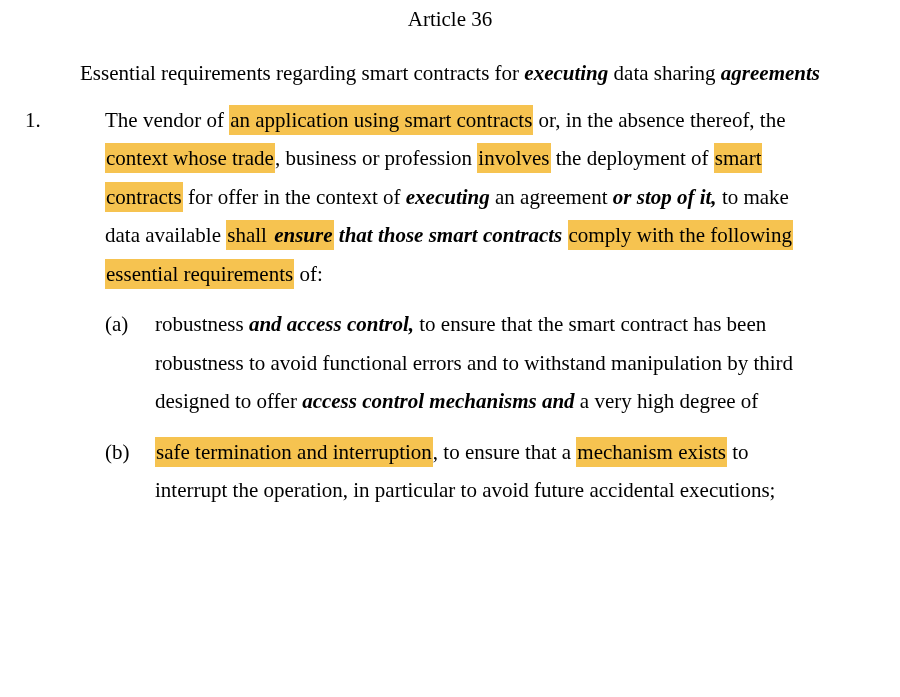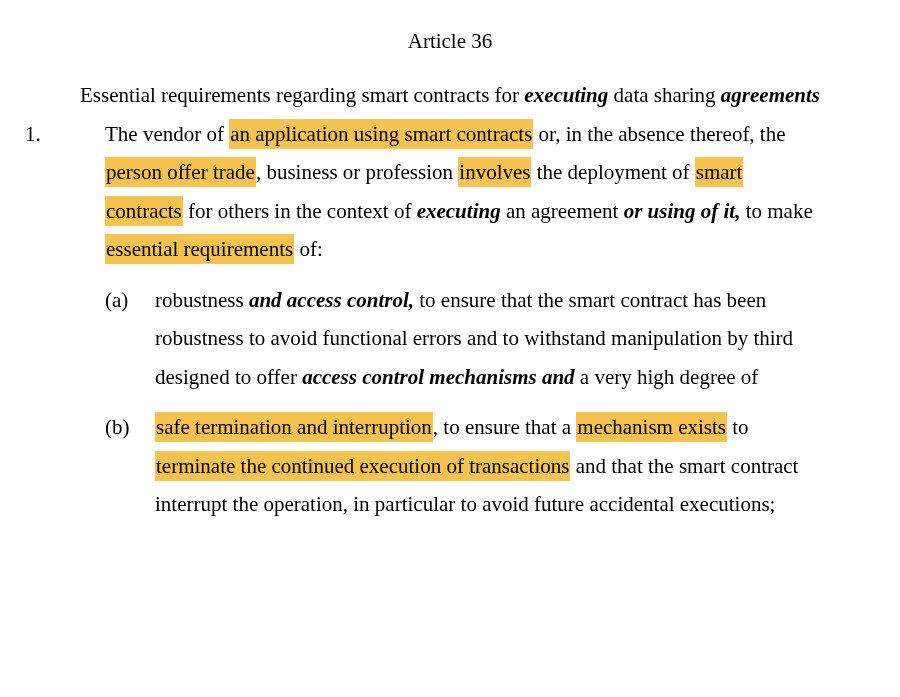--- a/index.html
+++ b/index.html
@@ -10,33 +10,33 @@
   .page {
     position: relative;
     width: 900px;
     height: 697px;
     background: #ffffff;
     overflow: hidden;
     font-family: "Liberation Serif", "DejaVu Serif", serif;
     font-size: 21px;
     color: #000000;
     box-sizing: border-box;
-    padding-top: 26px;
+    padding-top: 4px;
     --hl: #F6C350;
   }
   .title {
     text-align: center;
     line-height: 30px;
     margin-bottom: 20px;
     white-space: pre-wrap;
   }
   .subtitle {
     text-align: center;
     line-height: 38.5px;
-    margin-bottom: 0;
+    margin-bottom: 8px;
     white-space: pre-wrap;
   }
   .block {
     position: relative;
     margin-bottom: 12px;
   }
   .block.level1 { padding-left: 105px; }
   .block.level1 .marker { left: 25px; }
   .block.level2 { padding-left: 155px; }
   .block.level2 .marker { left: 105px; }
@@ -61,30 +61,30 @@
 </head>
 <body>
 
 <div class="page" style="--hl: #F6C350; background: rgb(255, 255, 255); color: rgb(0, 0, 0);">
   <div class="title">Article 36</div>
   <div class="subtitle"><span>Essential requirements regarding smart contracts for </span><span class="bi">executing</span><span> data sharing </span><span class="bi">agreements</span></div>
   <div>
       <div class="block level1">
         <span class="marker">1.</span>
         <div class="line"><span>The vendor of </span><span class="hl">an application using smart contracts</span><span> or, in the absence thereof, the</span></div>
-        <div class="line"><span class="hl">person offer trade</span><span>, business or profession </span><span class="hl">involves</span><span> the deployment of </span><span class="hl">smart</span></div>
-        <div class="line"><span class="hl">contracts</span><span> for others in the context of </span><span class="bi">executing</span><span> an agreement </span><span class="bi">or using of it,</span><span> to make</span></div>
+        <div class="line"><span class="hl">context whose trade</span><span>, business or profession </span><span class="hl">involves</span><span> the deployment of </span><span class="hl">smart</span></div>
+        <div class="line"><span class="hl">contracts</span><span> for offer in the context of </span><span class="bi">executing</span><span> an agreement </span><span class="bi">or stop of it,</span><span> to make</span></div>
+        <div class="line"><span>data available </span><span class="hl">shall </span><span class="hl bi">ensure</span><span> </span><span class="bi">that those smart contracts</span><span> </span><span class="hl">comply with the following</span></div>
         <div class="line"><span class="hl">essential requirements</span><span> of:</span></div>
       </div>
       <div class="block level2">
         <span class="marker">(a)</span>
         <div class="line"><span>robustness </span><span class="bi">and access control,</span><span> to ensure that the smart contract has been</span></div>
         <div class="line"><span>robustness to avoid functional errors and to withstand manipulation by third</span></div>
         <div class="line"><span>designed to offer </span><span class="bi">access control mechanisms and</span><span> a very high degree of</span></div>
       </div>
       <div class="block level2">
         <span class="marker">(b)</span>
         <div class="line"><span class="hl">safe termination and interruption</span><span>, to ensure that a </span><span class="hl">mechanism exists</span><span> to</span></div>
-        <div class="line"><span class="hl">terminate the continued execution of transactions</span><span> and that the smart contract</span></div>
         <div class="line"><span>interrupt the operation, in particular to avoid future accidental executions;</span></div>
       </div>
     </div>
 </div>
 
 </body></html>

